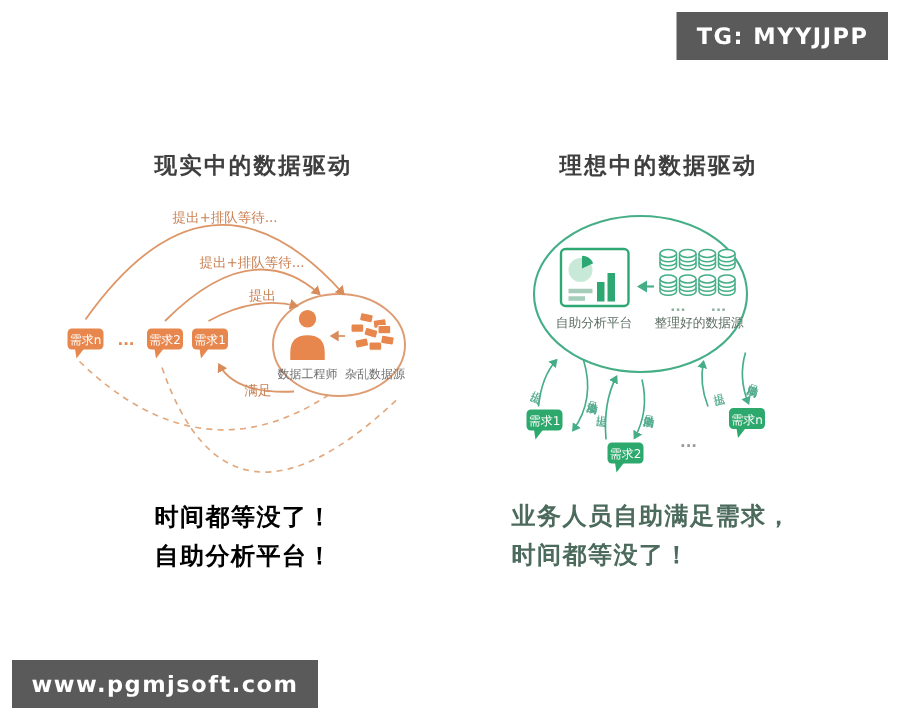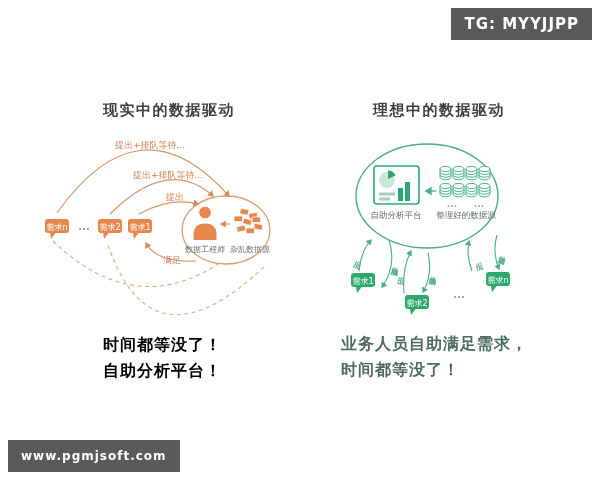--- a/index.html
+++ b/index.html
@@ -6,21 +6,21 @@
   body{
     width:600px;height:480px;position:relative;background:#ffffff;overflow:hidden;
     font-family:"DejaVu Sans","Liberation Sans",sans-serif;
   }
   .stage{position:absolute;inset:0;}
   .badge{
     position:absolute;background:#5A5A5A;color:#fff;font-weight:bold;
     height:32px;line-height:32px;padding:0 13px;letter-spacing:1px;white-space:nowrap;
   }
   .badge-tr{top:8px;right:8px;font-size:15px;}
-  .badge-bl{bottom:8px;left:8px;font-size:12px;}
+  .badge-bl{bottom:8px;left:8px;font-size:15px;}
   .dtitle{
     position:absolute;font-size:15px;font-weight:bold;color:#3F3F3F;
     letter-spacing:1.5px;white-space:nowrap;
   }
   .dtitle-left{left:103px;top:101px;}
   .dtitle-right{left:373px;top:101px;}
   .caption{position:absolute;font-size:16px;font-weight:bold;line-height:26px;letter-spacing:1px;white-space:nowrap;}
   .caption-left{left:103px;top:332px;color:#000000;}
   .caption-right{left:341px;top:331px;color:#4C6B5D;}
   svg{position:absolute;left:0;top:0;}

